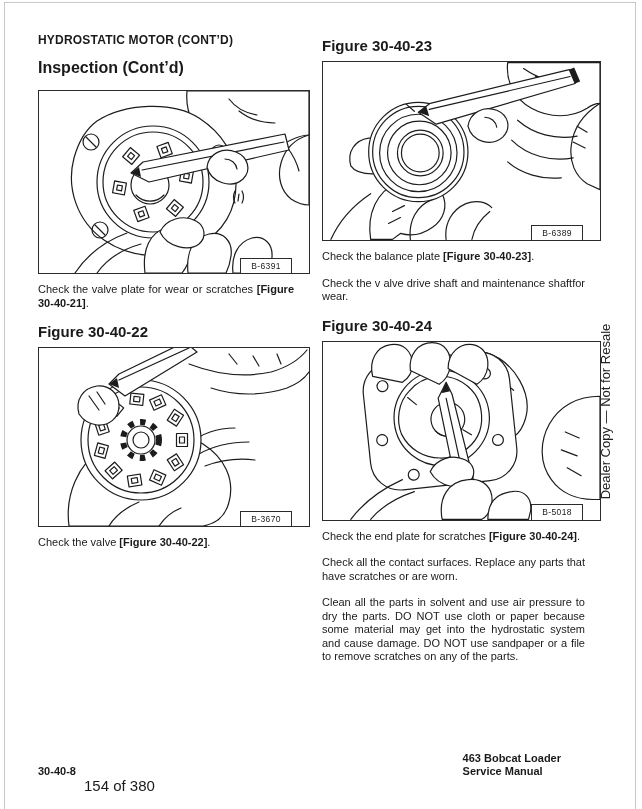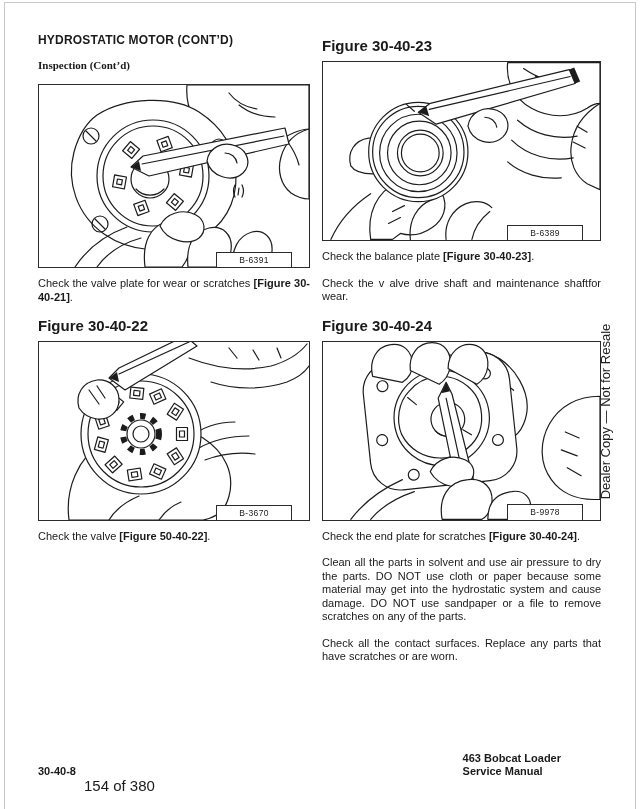--- a/index.html
+++ b/index.html
@@ -10,37 +10,37 @@
   }
   .page-border {
     position:absolute; left:4px; top:2px; width:632px; height:812px;
     border:1px solid #c9c9c9; box-sizing:border-box; background:#fff;
   }
   .col { position:absolute; }
   .col-left  { left:38px;  top:33px; width:272px; }
   .col-right { left:322px; top:37px; width:279px; }
 
   .h-main  { font-size:12px; font-weight:bold; margin:0 0 12px 0; letter-spacing:.2px; }
-  .h-sub   { font-size:11px;  font-weight:bold; margin:12px 0 13px 0;font-family:Liberation Serif, serif; }
+  .h-sub   { font-size:16px;  font-weight:bold; margin:12px 0 13px 0; }
   .fig-title { font-size:15px; font-weight:bold; margin:0 0 7px 0; }
 
   .fig-frame {
     border:1px solid #2b2b2b; position:relative; background:#fff; margin:0 0 9px 0;
   }
   .fig-frame svg { display:block; width:100%; height:100%; }
   .fh-184 { height:182px; }
   .fh-178 { height:178px; }
   .fig-badge {
     position:absolute; right:17px; bottom:-1px;
     border:1px solid #2b2b2b; background:#fff;
-    font-size:8.5px; line-height:1; padding:3px 22px; letter-spacing:.4px;
+    font-size:8.5px; line-height:1; padding:3px 10px; letter-spacing:.4px;
   }
 
   p.body {
-    font-size:11px; line-height:13.5px; margin:0 0 13px 0; text-align:justify;
+    font-size:11px; line-height:13.5px; margin:0 16px 13px 0; text-align:justify;
   }
   p.body .ref { font-weight:bold; }
 
   .ln  { fill:none; stroke:#1c1c1c; stroke-width:1.2; stroke-linecap:round; stroke-linejoin:round; }
   .fl  { fill:#ffffff; stroke:#1c1c1c; stroke-width:1.2; stroke-linecap:round; stroke-linejoin:round; }
   .dk  { fill:#1c1c1c; stroke:none; }
   .teeth { fill:none; stroke:#1c1c1c; stroke-width:6; stroke-dasharray:5.5 6.4; }
 
   .dealer {
     position:absolute; left:505px; top:404px; width:200px; height:15px;
@@ -203,21 +203,21 @@
       <polygon class="fl" points="70,36 80,26 146,-6 158,4 86,48"></polygon>
       <path class="ln" d="M 80,32 L 150,0"></path>
       <polygon class="dk" points="70,36 78,30 80,40"></polygon>
 
       <path class="fl" d="M 40,66 C 36,52 44,40 58,38 C 70,37 80,45 80,58 C 80,70 70,78 58,77 C 50,76 44,72 40,66 Z"></path>
       <path class="ln" d="M 50,48 l 10,14 M 58,44 l 8,12"></path>
     </svg>
     <div class="fig-badge">B-3670</div>
   </div>
 
-  <p class="body"><span>Check the valve </span><span class="ref">[Figure 50-40-22]</span><span>.</span></p>
+  <p class="body"><span>Check the valve </span><span class="ref">[Figure 30-40-22]</span><span>.</span></p>
 </div>
 
 <div class="col col-right">
 
   <div class="fig-title">Figure 30-40-23</div>
   <div class="fig-frame fh-178">
     <svg viewBox="0 0 279 178">
 
       <path class="fl" d="M 186,0 C 184,18 192,36 210,46 C 228,56 250,56 266,46 C 270,43 275,41 279,41 L 279,0 Z"></path>
       <path class="fl" d="M 279,41 C 262,52 252,66 250,84 C 248,100 254,114 266,122 L 279,128 Z"></path>
@@ -284,28 +284,28 @@
       <polygon class="fl" points="124,40 116,56 140,172 158,164 130,52"></polygon>
       <path class="ln" d="M 124,56 L 148,166"></path>
       <polygon class="dk" points="124,40 119,51 128,49"></polygon>
       <ellipse class="dk" cx="149" cy="167" rx="8" ry="5" transform="rotate(20 149 167)"></ellipse>
 
       <path class="fl" d="M 108,130 C 114,117 130,112 143,118 C 152,122 155,132 148,140 C 139,149 117,146 108,130 Z"></path>
       <path class="fl" d="M 120,178 C 116,156 126,140 146,138 C 162,136 172,147 170,162 C 169,170 165,175 160,178 Z"></path>
       <path class="fl" d="M 166,178 C 166,162 174,152 190,150 C 203,148 211,157 209,170 L 207,178 Z"></path>
       <path class="ln" d="M 48,178 C 58,166 74,156 92,150 M 28,178 C 40,162 58,148 80,138"></path>
     </svg>
-    <div class="fig-badge">B-9978</div>
+    <div class="fig-badge">B-5018</div>
   </div>
 
   <p class="body"><span>Check the end plate for scratches </span><span class="ref">[Figure 30-40-24]</span><span>.</span></p>
 
+  <p class="body">Check all the contact surfaces.  Replace any parts that have scratches or are worn.</p>
+
   <p class="body">Clean all the parts in solvent and use air pressure to dry the parts.  DO NOT use cloth or paper because some material may get into the hydrostatic system and cause damage.  DO NOT use sandpaper or a file to remove scratches on any of the parts.</p>
-
-  <p class="body">Check all the contact surfaces.  Replace any parts that have scratches or are worn.</p>
 </div>
 
 <div class="dealer">Dealer Copy — Not for Resale</div>
 
 <div class="footer-left">154 of 380</div>
 <div class="footer-center">30-40-8</div>
 <div class="footer-right">
   <div>463 Bobcat Loader</div>
   <div>Service Manual</div>
 </div>

